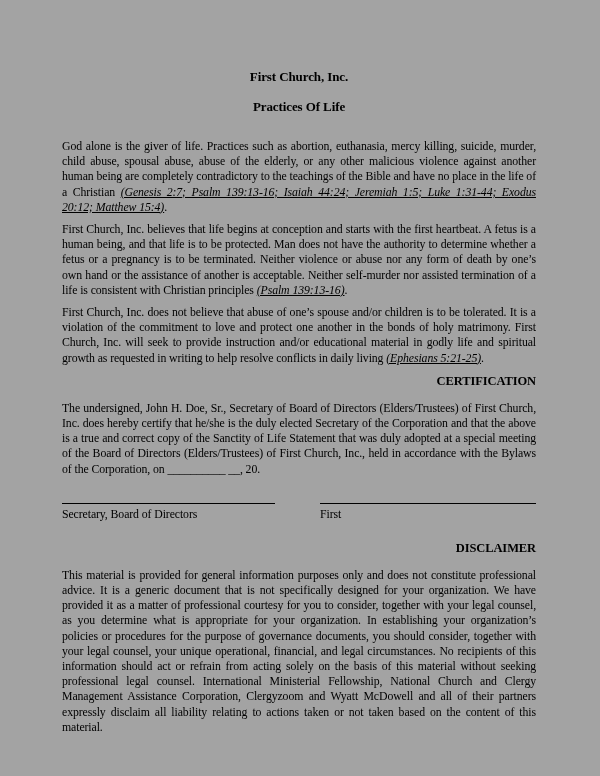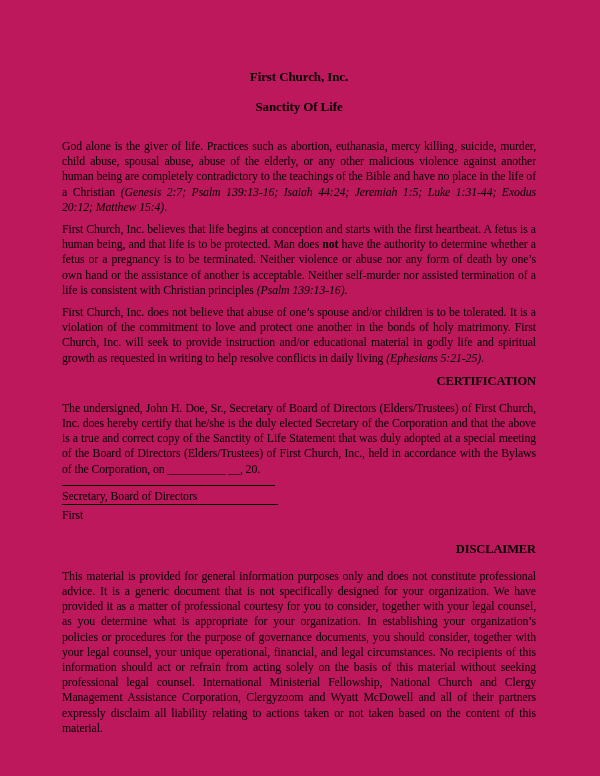--- a/index.html
+++ b/index.html
@@ -4,21 +4,21 @@
 <style>
   html, body {
     margin: 0;
     padding: 0;
     background: #ffffff;
   }
   .page {
     position: relative;
     width: 600px;
     height: 776px;
-    background: #be185d;
+    background: #a3a3a3;
     overflow: hidden;
     color: #000000;
     font-family: "Liberation Serif", "DejaVu Serif", serif;
   }
   .content {
     box-sizing: border-box;
     padding: 69px 64px 0 62px;
     font-size: 11.8px;
     line-height: 15.2px;
     letter-spacing: -0.1px;
@@ -46,29 +46,29 @@
     font-weight: bold;
     font-size: 12.5px;
     line-height: 16px;
     margin: 2px 0 12px 0;
   }
   .section-heading.disclaimer {
     margin-top: 18px;
   }
   em.scripture {
     font-style: italic;
+    text-decoration: underline;
   }
   strong.emph {
-    font-weight: bold;
+    font-weight: normal;
   }
   .sig-row {
     display: flex;
     justify-content: space-between;
-    margin-top: 8px;
-    flex-direction: column;
+    margin-top: 26px;
   }
   .sig-col {
     width: 213px;
   }
   .sig-col.right {
     width: 216px;
   }
   .sig-rule {
     border-top: 1.5px solid #000000;
     height: 0;
@@ -79,21 +79,21 @@
   }
 </style>
 </head>
 <body>
 
 <div class="page">
   <div class="content">
 
     <div class="doc-title">First Church, Inc.</div>
 
-    <div class="doc-subtitle">Sanctity Of Life</div>
+    <div class="doc-subtitle">Practices Of Life</div>
 
     <p class="para"><span>God alone is the giver of life. Practices such as abortion, euthanasia, mercy killing, suicide, murder, child abuse, spousal abuse, abuse of the elderly, or any other malicious violence against another human being are completely contradictory to the teachings of the Bible and have no place in the life of a Christian </span><em class="scripture">(Genesis 2:7; Psalm 139:13-16; Isaiah 44:24; Jeremiah 1:5; Luke 1:31-44; Exodus 20:12; Matthew 15:4)</em><span>.</span></p>
 
     <p class="para"><span>First Church, Inc. believes that life begins at conception and starts with the first heartbeat. A fetus is a human being, and that life is to be protected. Man does </span><strong class="emph">not</strong><span> have the authority to determine whether a fetus or a pregnancy is to be terminated. Neither violence or abuse nor any form of death by one’s own hand or the assistance of another is acceptable. Neither self-murder nor assisted termination of a life is consistent with Christian principles </span><em class="scripture">(Psalm 139:13-16)</em><span>.</span></p>
 
     <p class="para"><span>First Church, Inc. does not believe that abuse of one’s spouse and/or children is to be tolerated. It is a violation of the commitment to love and protect one another in the bonds of holy matrimony. First Church, Inc. will seek to provide instruction and/or educational material in godly life and spiritual growth as requested in writing to help resolve conflicts in daily living </span><em class="scripture">(Ephesians 5:21-25)</em><span>.</span></p>
 
     <div class="section-heading">CERTIFICATION</div>
 
     <p class="para">The undersigned, John H. Doe, Sr., Secretary of Board of Directors (Elders/Trustees) of First Church, Inc. does hereby certify that he/she is the duly elected Secretary of the Corporation and that the above is a true and correct copy of the Sanctity of Life Statement that was duly adopted at a special meeting of the Board of Directors (Elders/Trustees) of First Church, Inc., held in accordance with the Bylaws of the Corporation, on __________ __, 20.</p>

